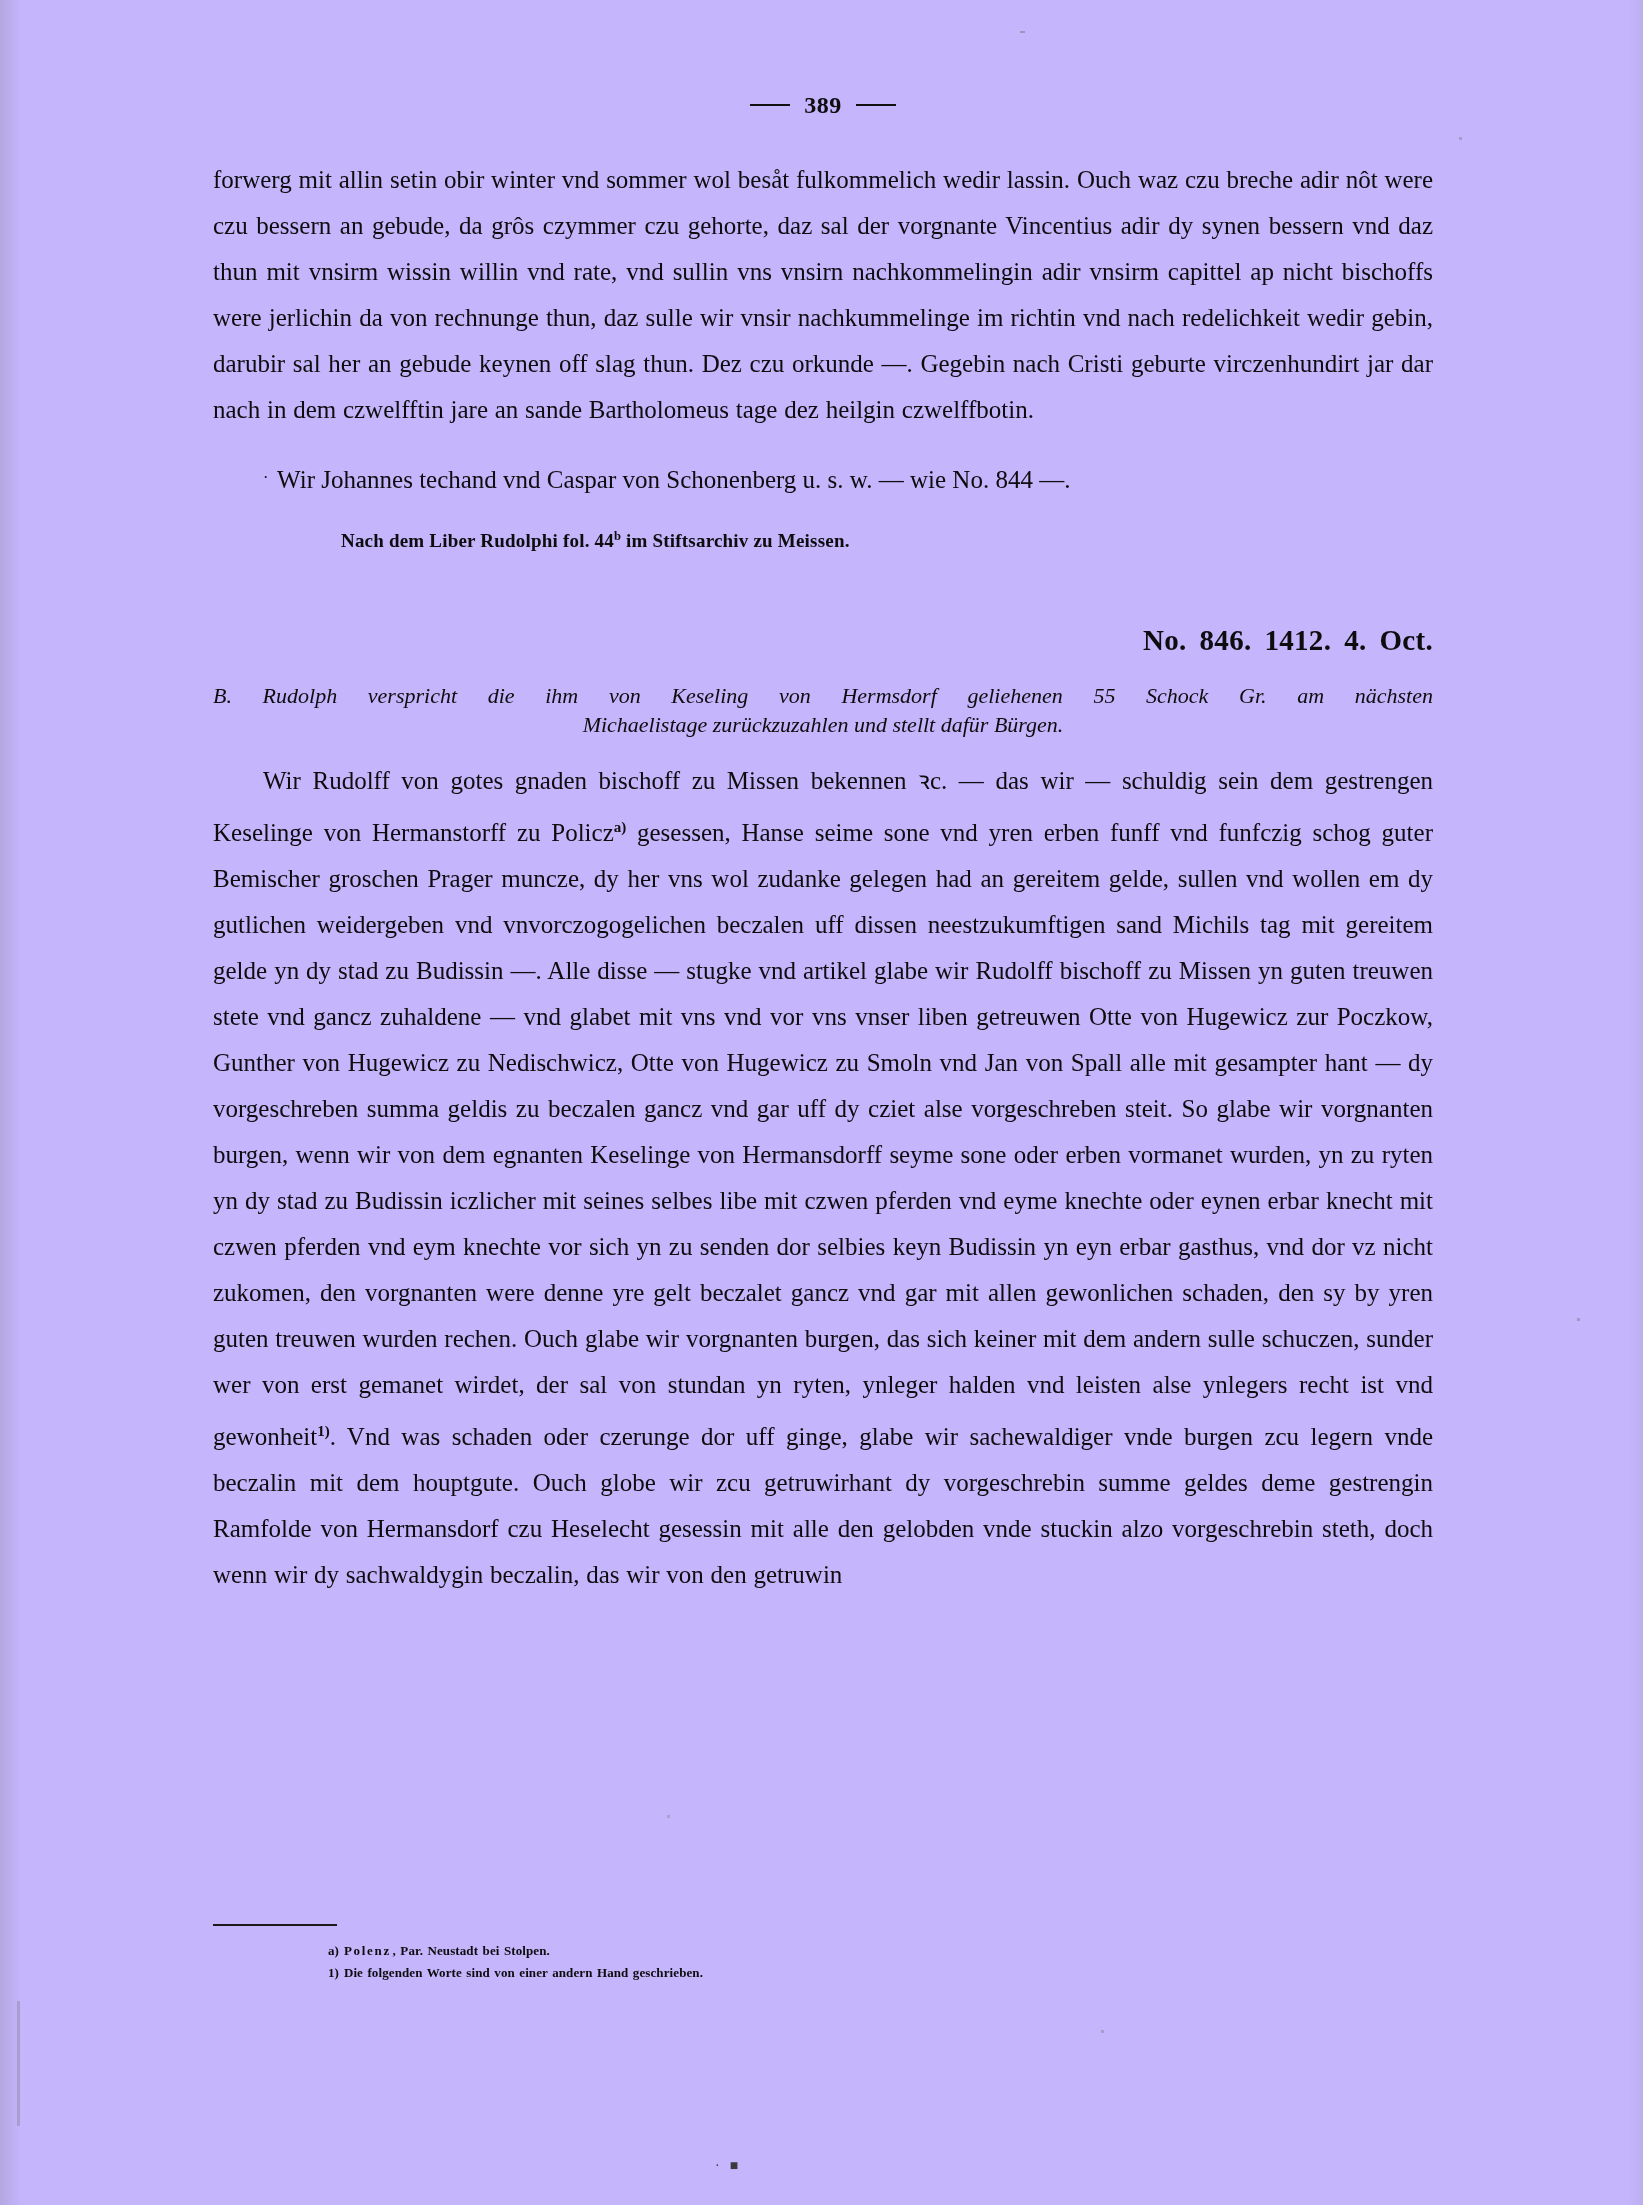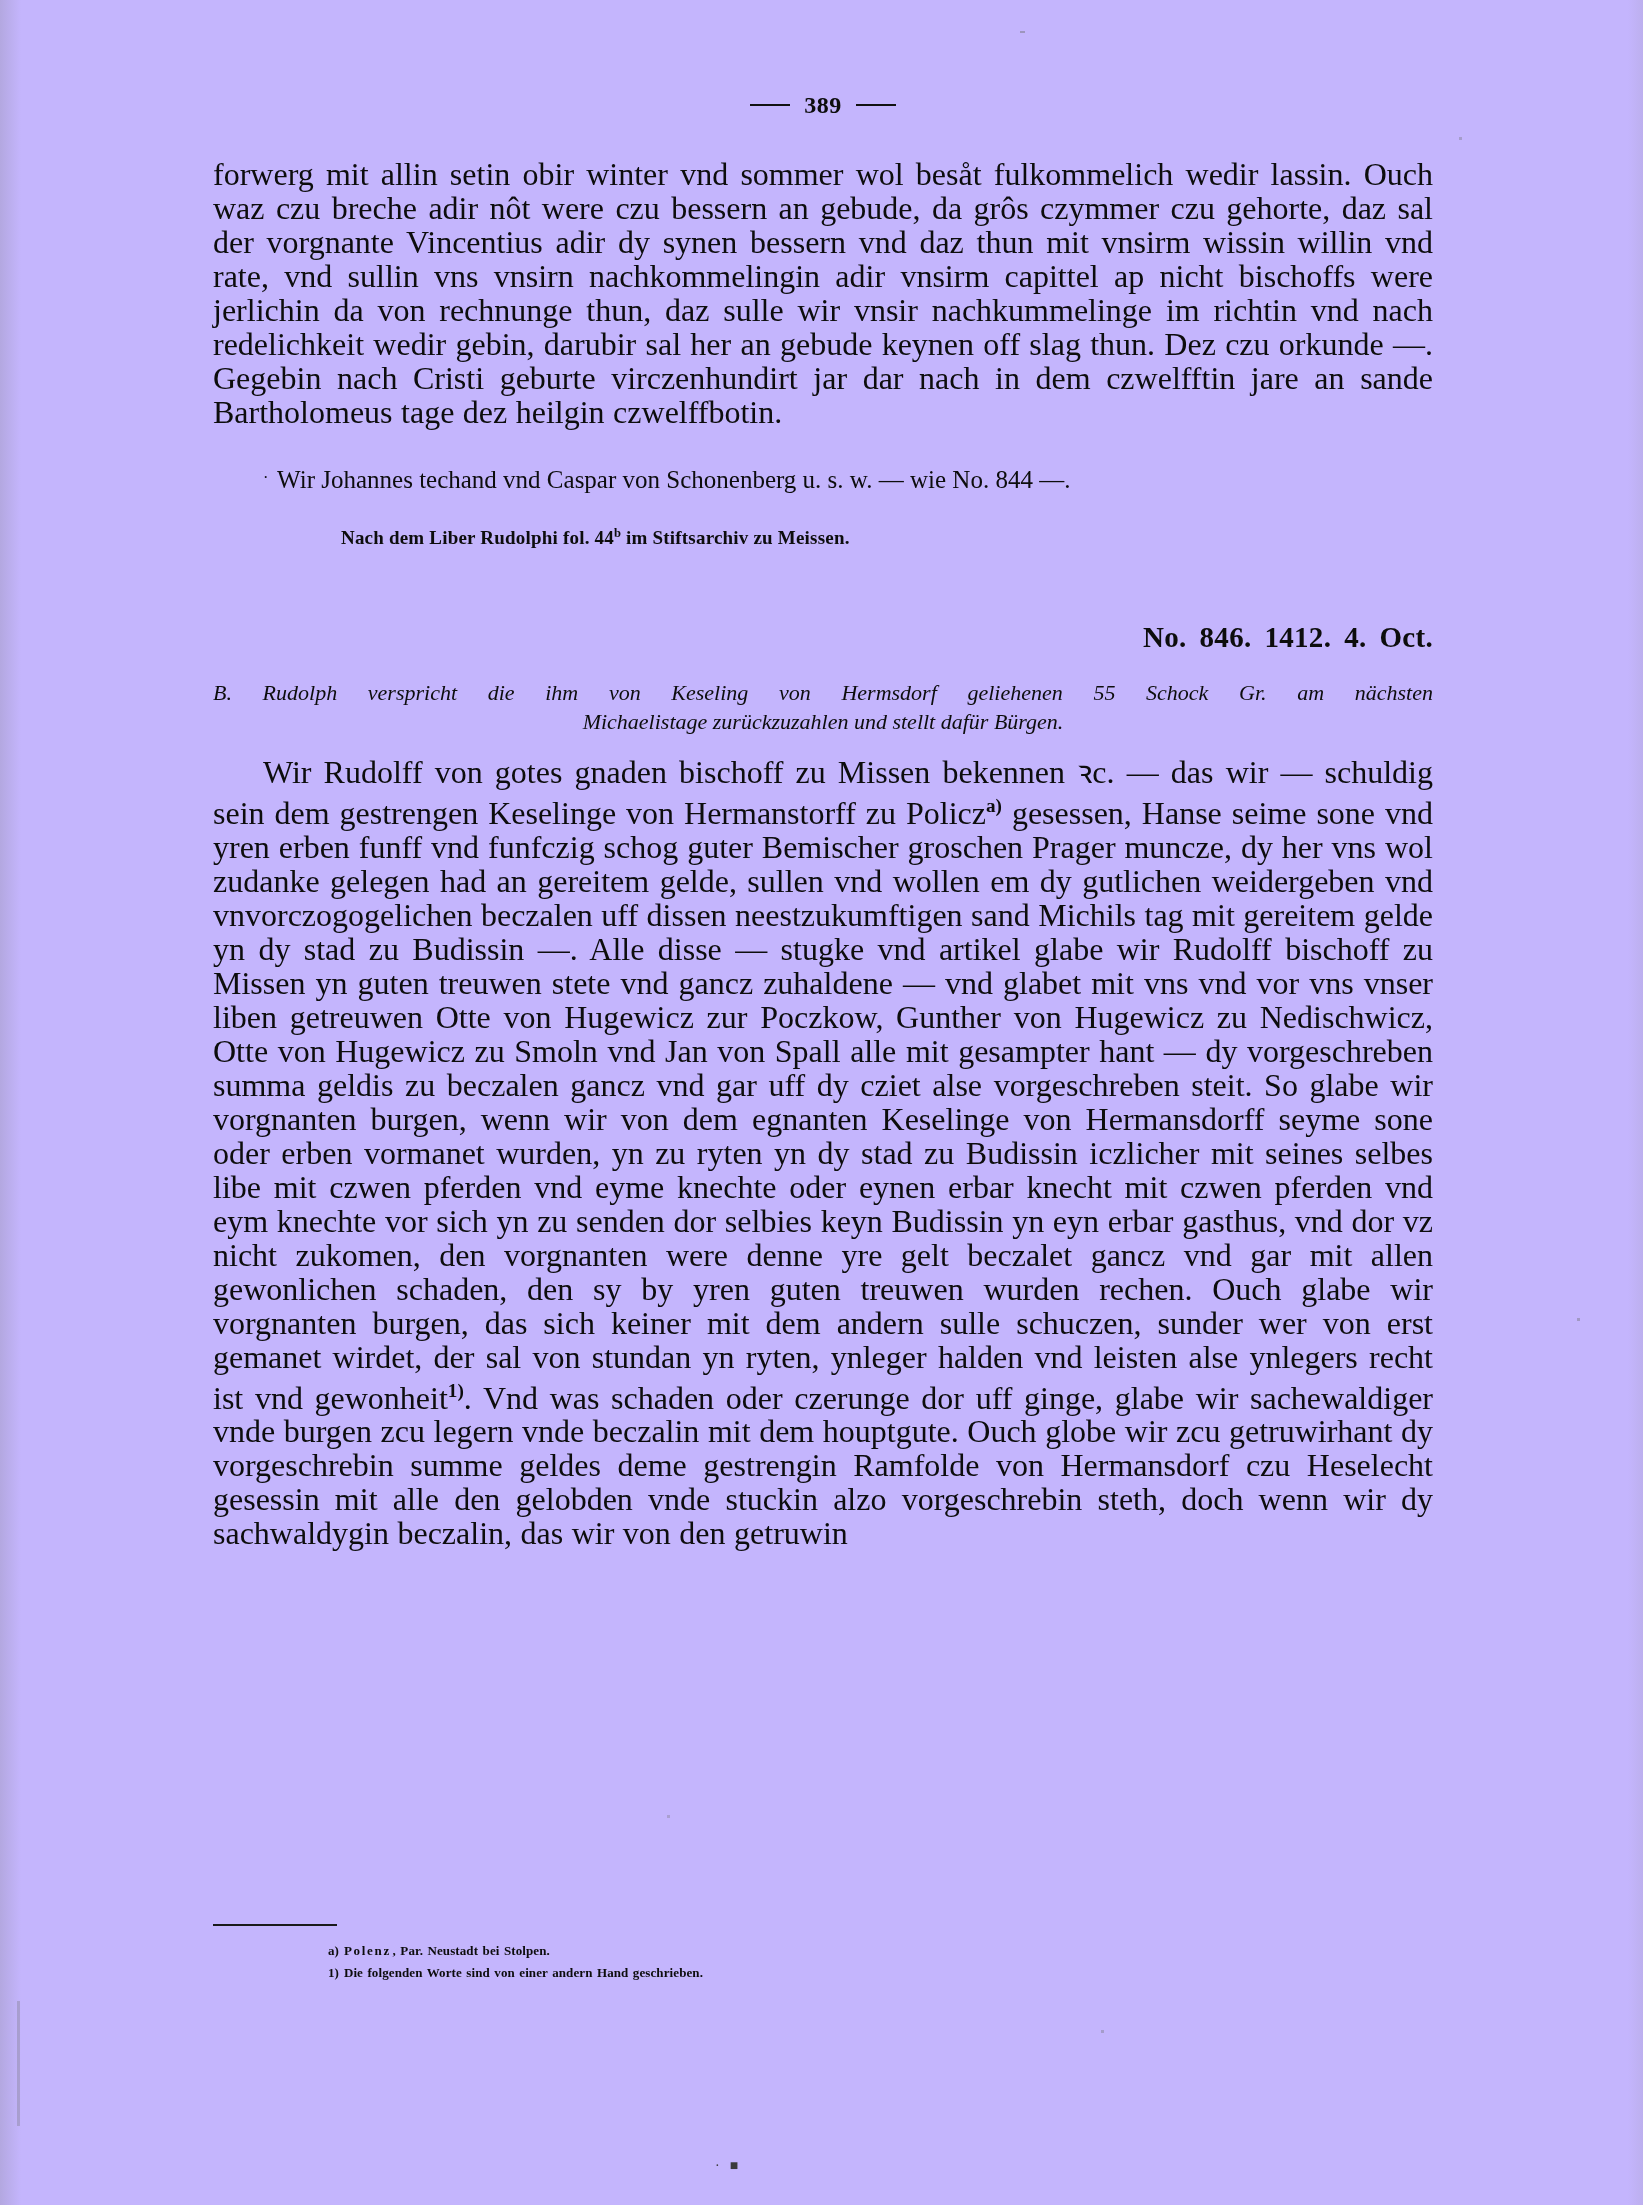--- a/index.html
+++ b/index.html
@@ -68,33 +68,33 @@
   }
   .folio .rule {
     display: inline-block;
     width: 40px;
     height: 2.7px;
     background: #111;
   }
 
   
   .charter-body {
-    font-size: 32px;
-    line-height: 34px;
+    font-size: 25px;
+    line-height: 46px;
     text-align: justify;
     text-justify: inter-word;
     word-spacing: 0.5px;
   }
   .charter-body.first {
     margin-top: 40px;
   }
 
   .attest {
     font-size: 25px;
-    line-height: 34px;
+    line-height: 40px;
     margin-top: 7.6px;
     text-indent: 50px;
   }
   .attest .lead-dot {
     font-size: 16.3px;
     vertical-align: 0.30em;
     padding-right: 8.7px;
   }
 
   .provenance {

